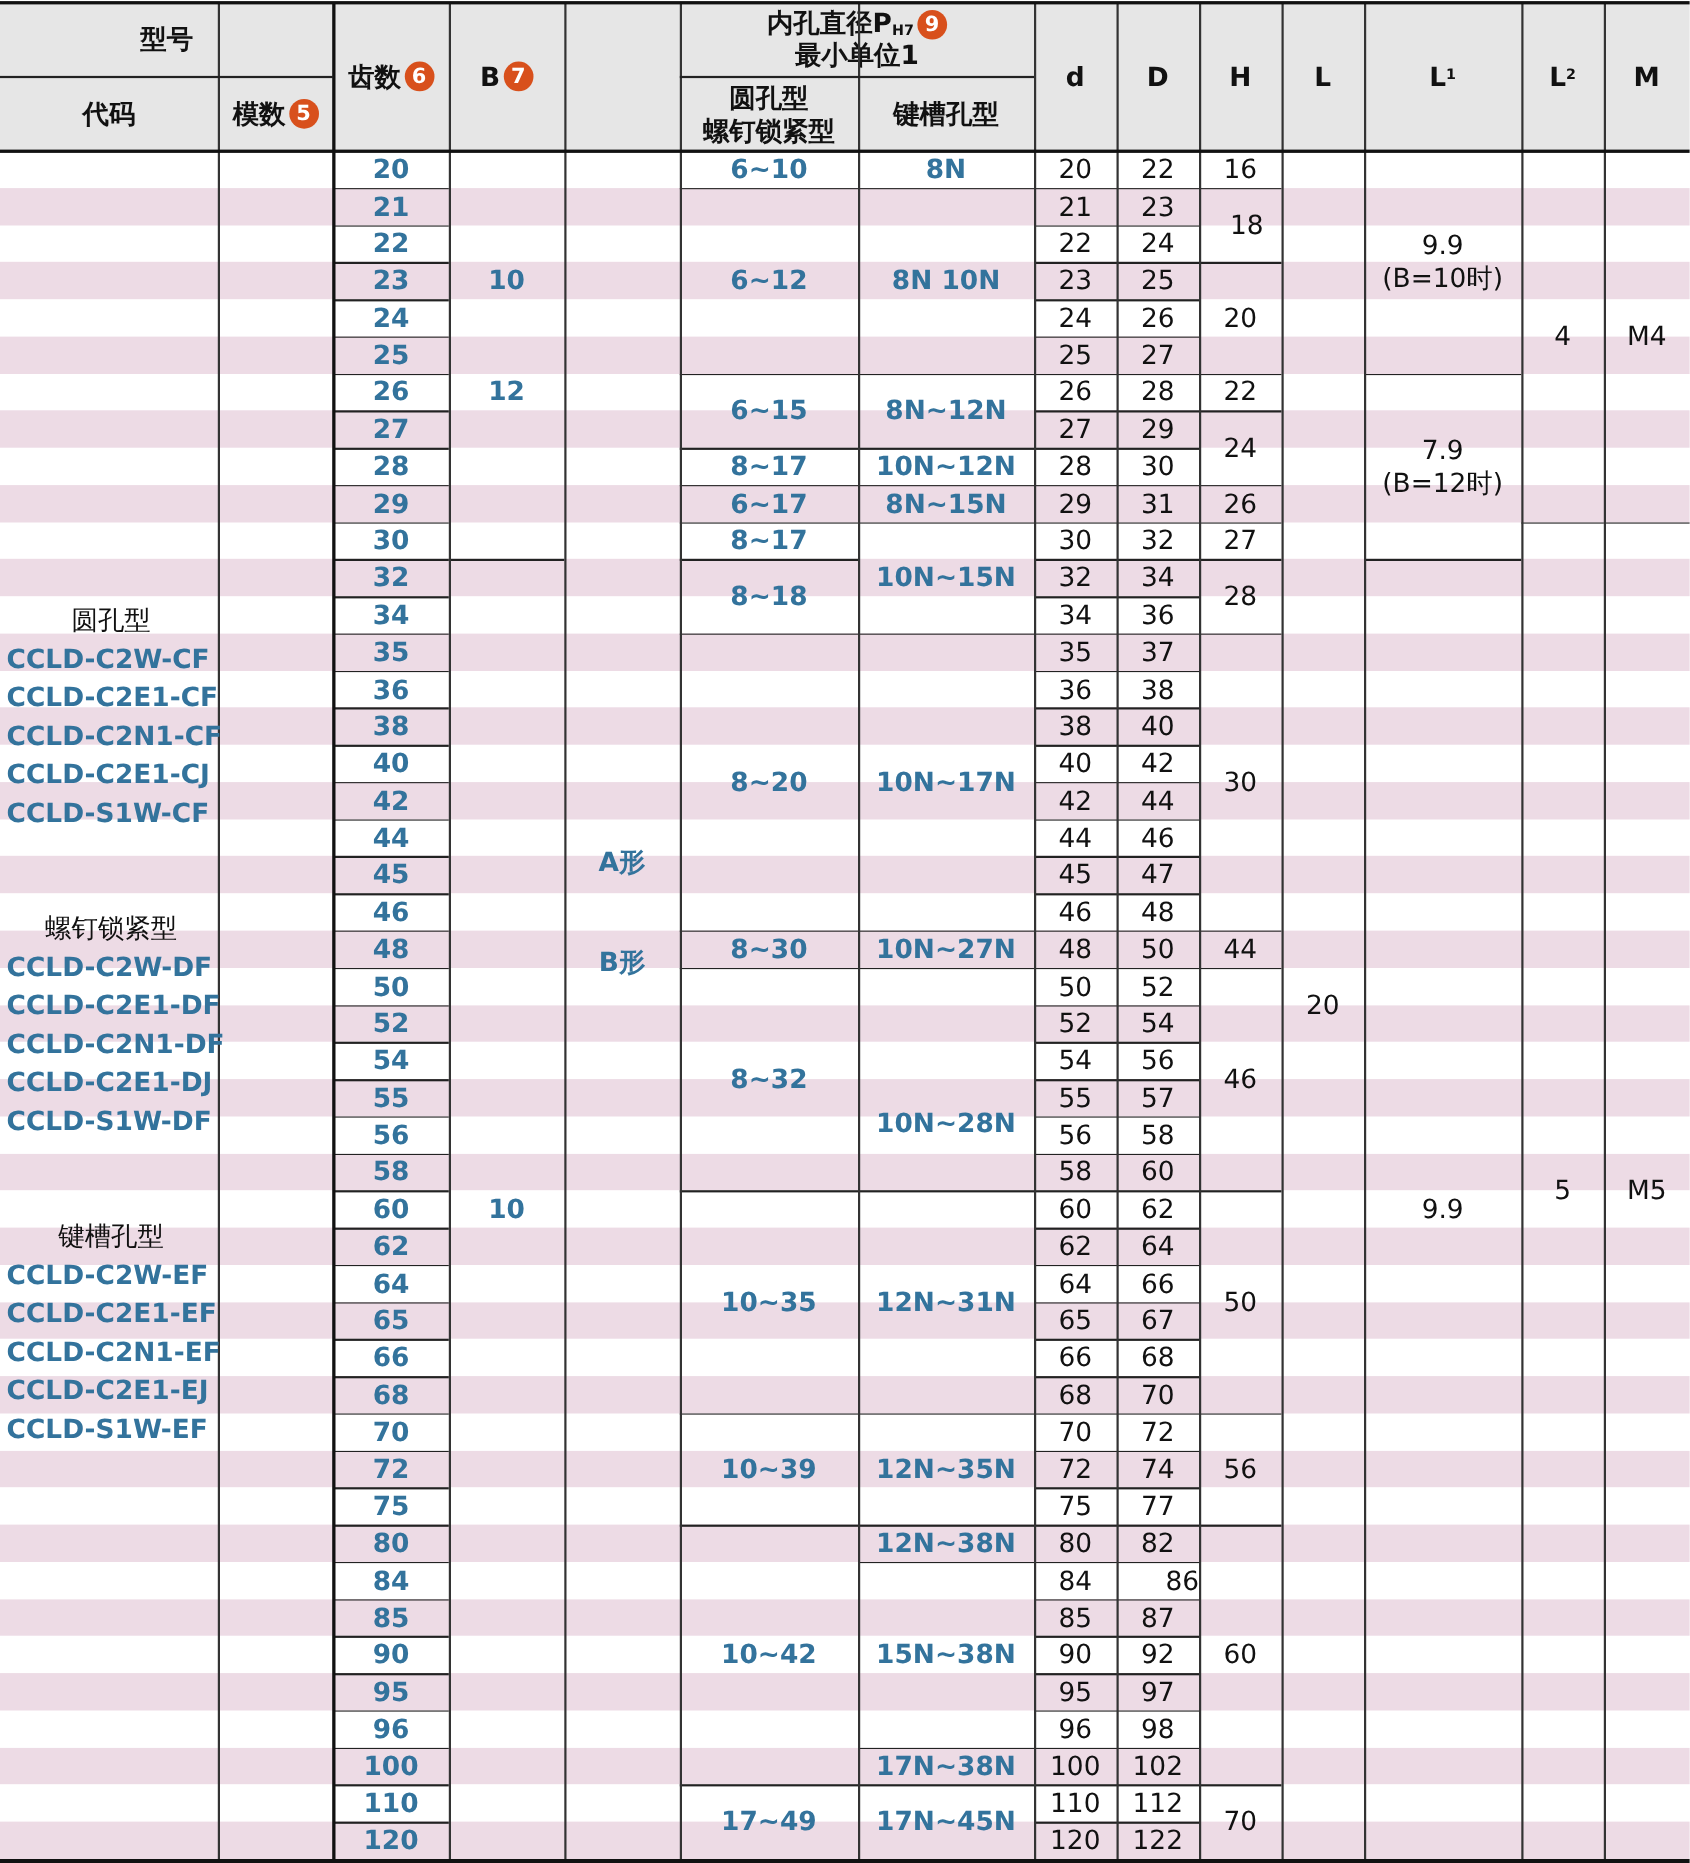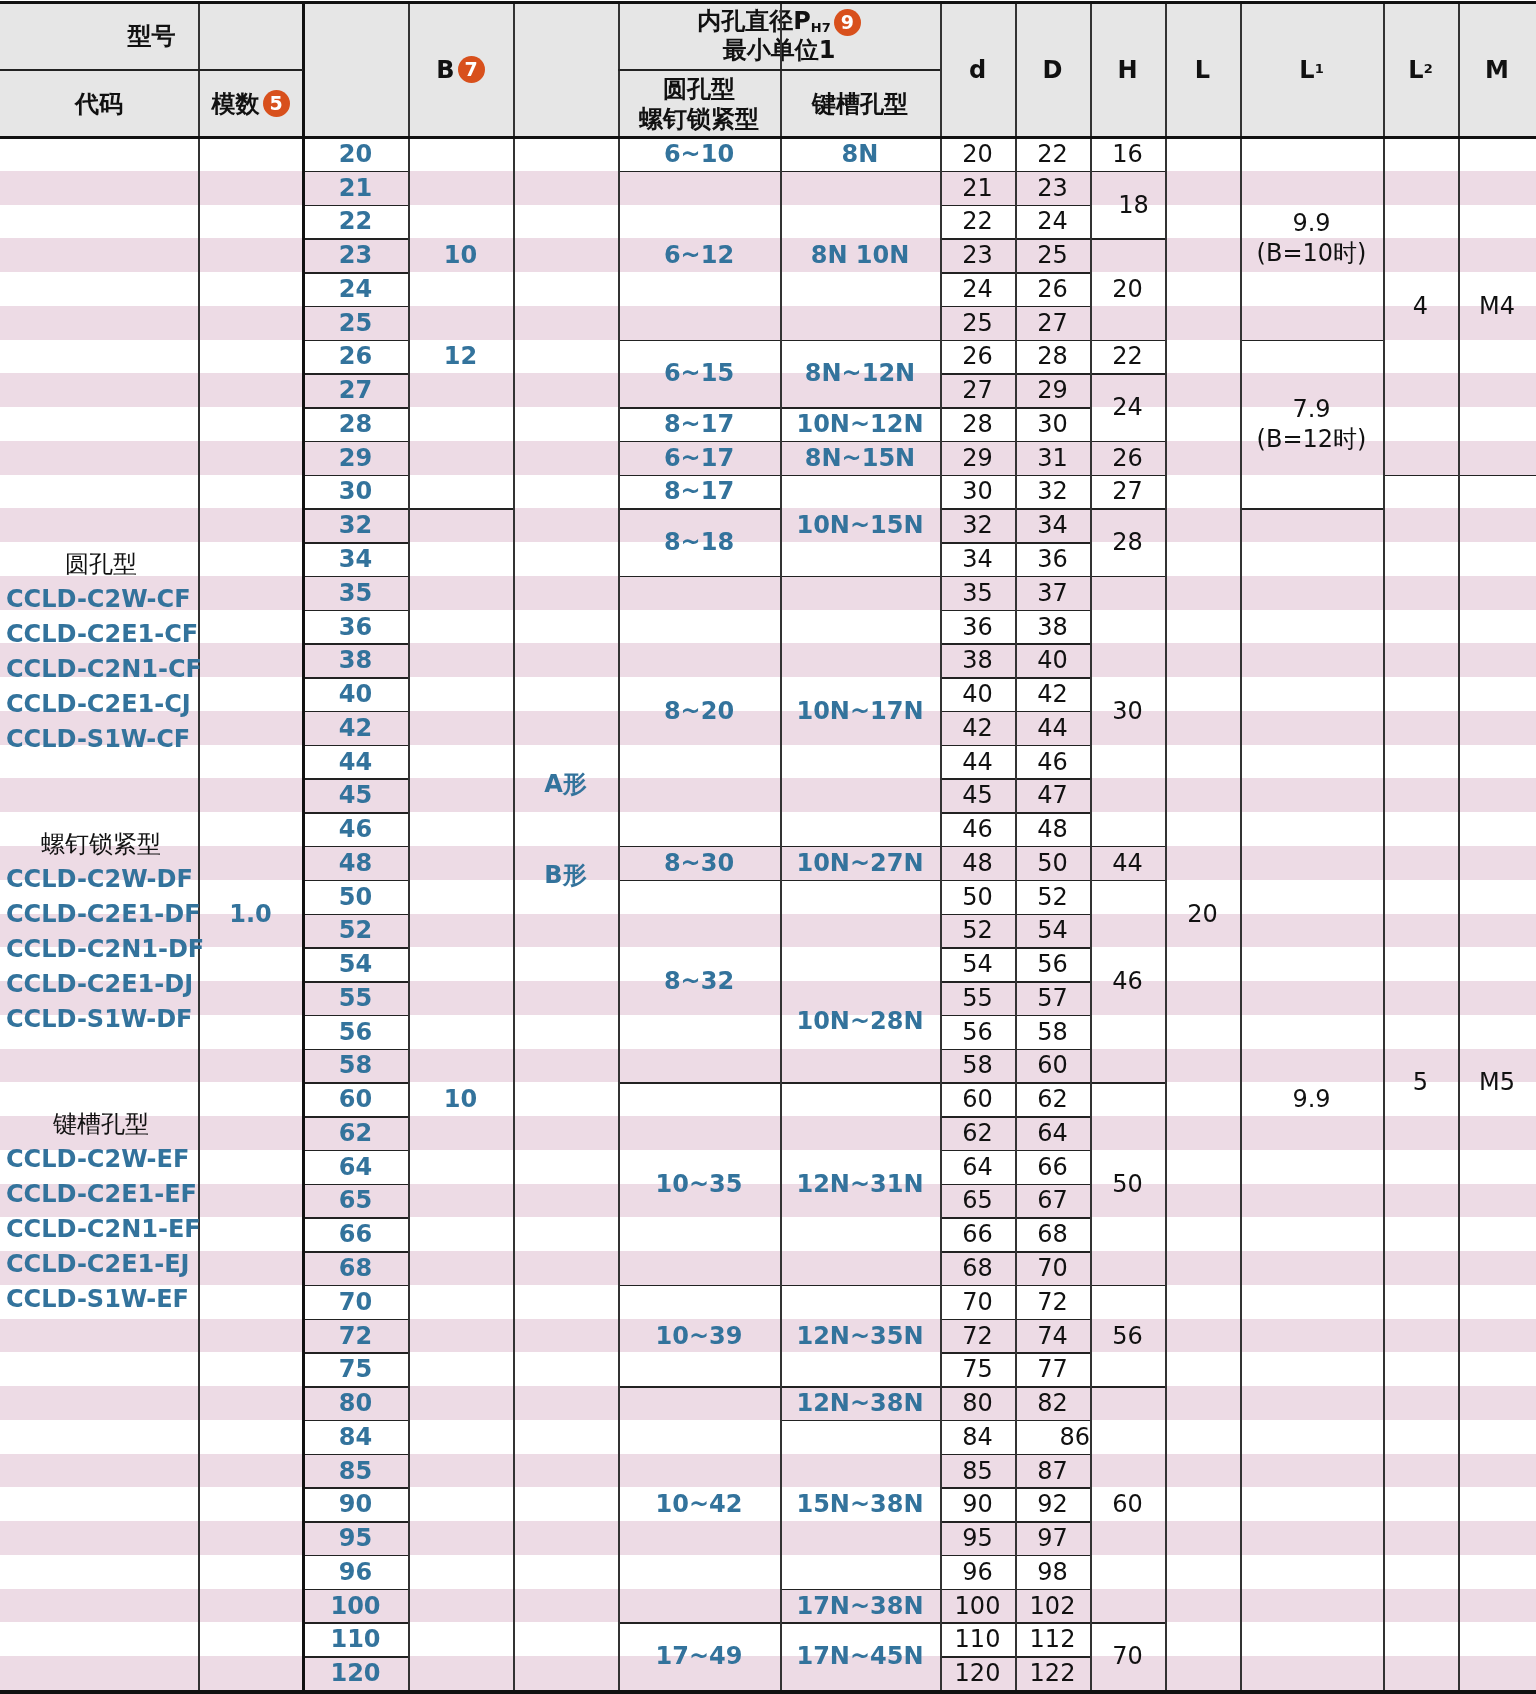--- a/index.html
+++ b/index.html
@@ -34,20 +34,24 @@
   <div class="cell htxt" style="left:0;top:70px;width:198px;height:67px;">
       <span>代码</span>
     </div>
   <div class="cell htxt" style="left:0;top:2px;width:303px;height:68px;">
       <span>型号</span>
     </div>
   <div class="cell htxt" style="left:198px;top:70px;width:105px;height:67px;">
     <span>模数</span>
       <span class="badge">5</span>
   </div>
+  <div class="cell htxt" style="left:303px;top:2px;width:105px;height:135px;">
+    <span>齿数</span>
+      <span class="badge">6</span>
+  </div>
   <div class="cell htxt" style="left:408px;top:2px;width:105px;height:135px;">
     <span>B</span>
       <span class="badge">7</span>
   </div>
   <div class="cell htxt" style="left:618px;top:2px;width:322px;height:68px;flex-direction:column;line-height:1.2;">
     <div><span>内孔直径P</span><span class="sub">H7</span><span class="badge">9</span></div>
     <div>最小单位1</div>
   </div>
   <div class="cell htxt" style="left:618px;top:70px;width:162px;height:67px;flex-direction:column;line-height:1.25;">
     <div>圆孔型</div>
@@ -826,23 +830,20 @@
       <div class="vl" style="left:780px;top:2px;height:1690px;"></div>
       <div class="vl" style="left:940px;top:2px;height:1690px;"></div>
       <div class="vl" style="left:1015px;top:2px;height:1690px;"></div>
       <div class="vl" style="left:1090px;top:2px;height:1690px;"></div>
       <div class="vl" style="left:1165px;top:2px;height:1690px;"></div>
       <div class="vl" style="left:1240px;top:2px;height:1690px;"></div>
       <div class="vl" style="left:1383px;top:2px;height:1690px;"></div>
       <div class="vl" style="left:1458px;top:2px;height:1690px;"></div>
     </div>
 
-  <div class="cell blue" style="left:198px;top:137px;width:105px;height:1553px;">
-      <span>1.0</span>
-    </div>
 
   <div class="cell blue" style="left:513px;top:766px;width:105px;height:35px;">
       <span>A形</span>
     </div>
   <div class="cell blue" style="left:513px;top:857px;width:105px;height:35px;">
       <span>B形</span>
     </div>
 
   <div class="cell blk" style="left:1165px;top:137px;width:75px;height:1553px;">
       <span>20</span>

